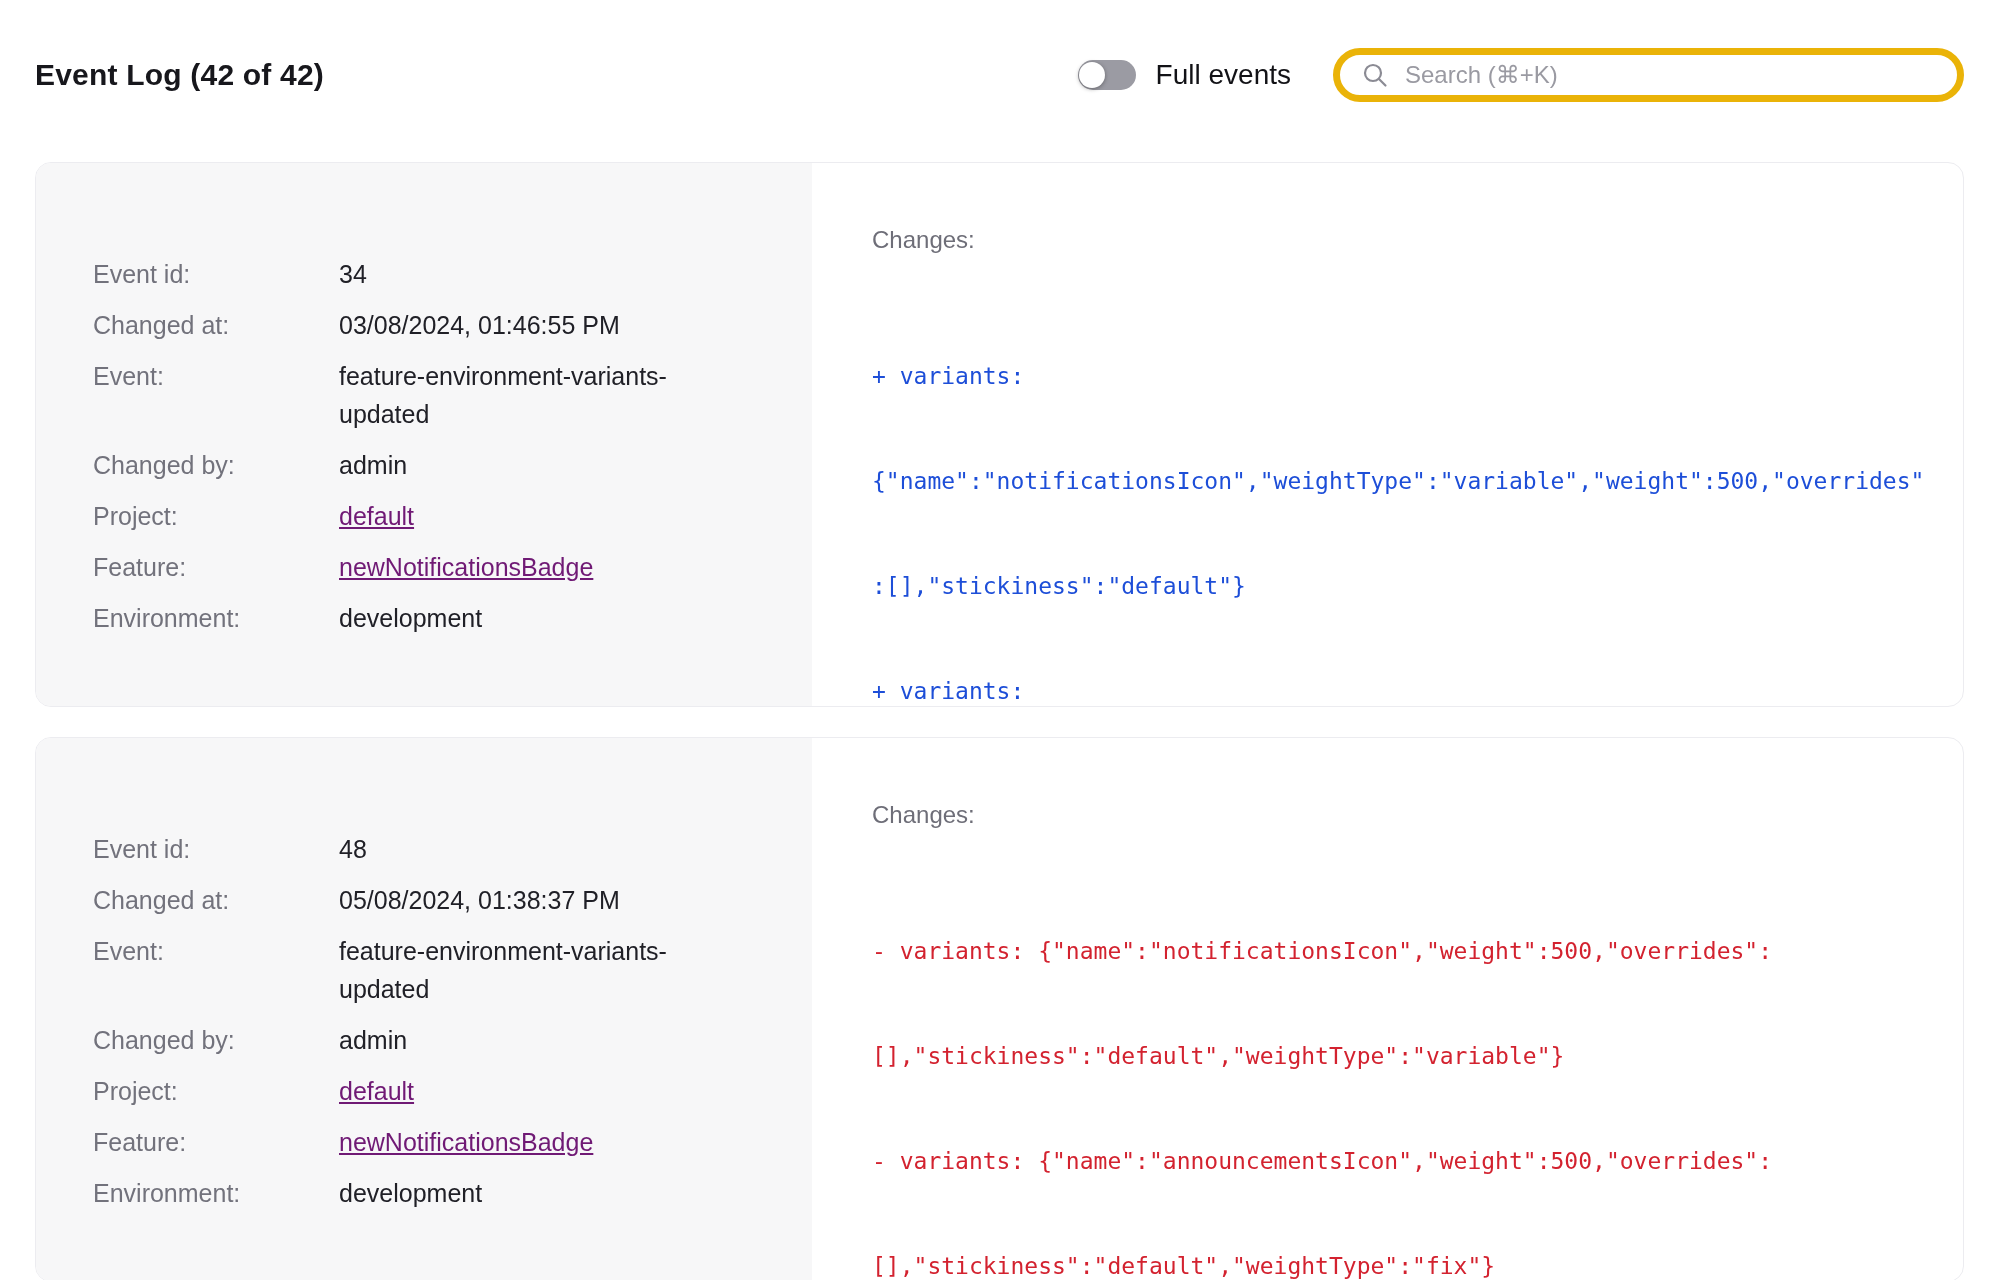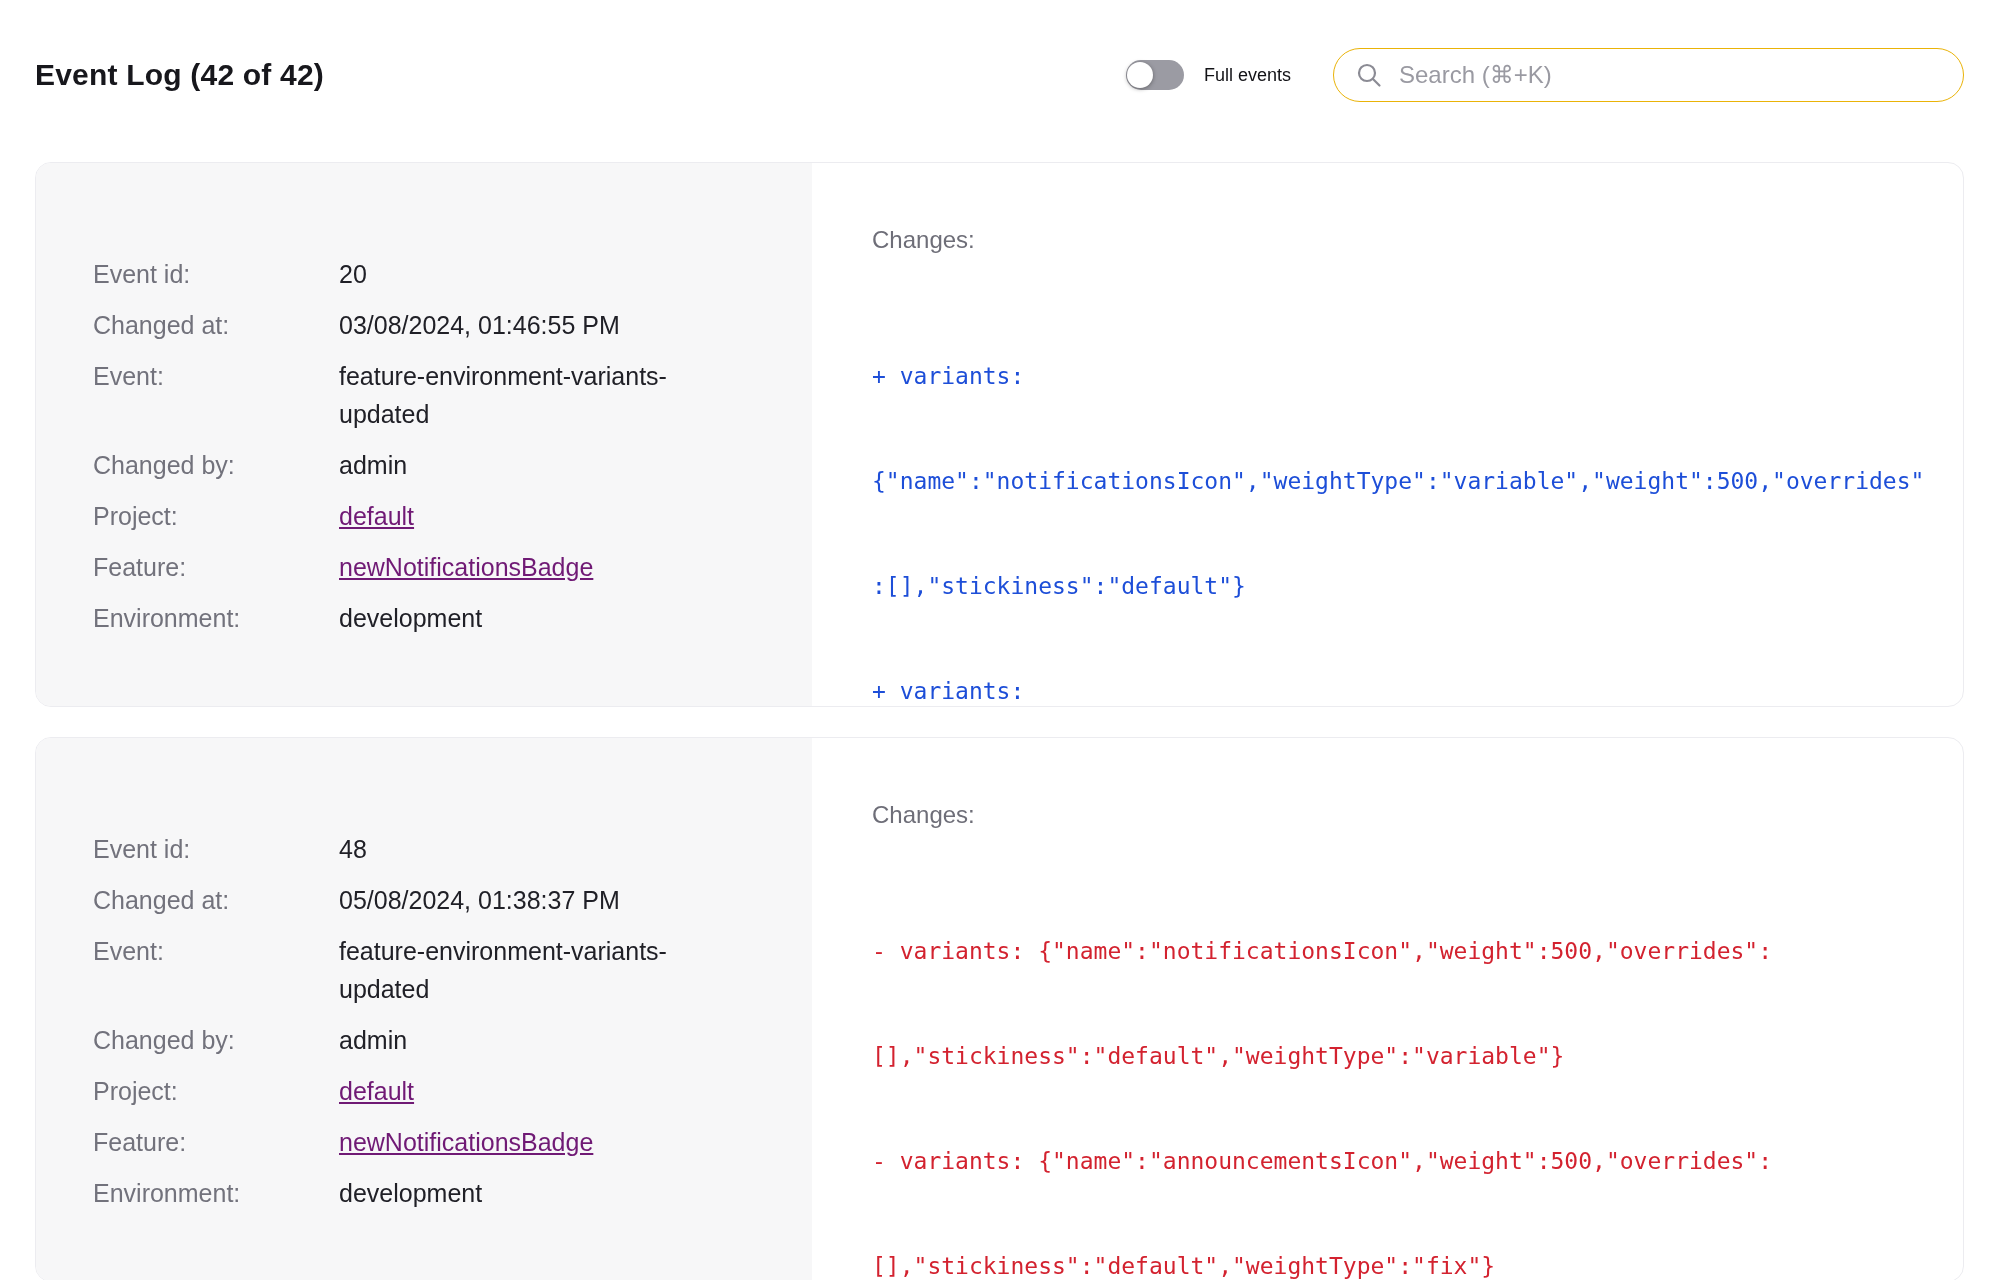--- a/index.html
+++ b/index.html
@@ -19,24 +19,24 @@
   }
   .header-spacer { flex: 1; }
   .toggle-group { display: flex; align-items: center; gap: 20px; margin-right: 42px; }
   .switch { position: relative; width: 58px; height: 30px; cursor: pointer; flex: 0 0 auto; }
   .switch-track { position: absolute; inset: 0; background: #9b9ba3; border-radius: 15px; }
   .switch-thumb {
     position: absolute; left: 1px; top: 2px; width: 26px; height: 26px;
     background: #ffffff; border-radius: 50%;
     box-shadow: 0 1px 4px rgba(0,0,0,0.35);
   }
-  .toggle-label { font-size: 18px; color: #121216; }
+  .toggle-label { font-size: 28px; color: #121216; }
   .search-box {
     width: 631px; height: 54px; background: #ffffff;
-    border: 1px solid #eab308; border-radius: 28px;
+    border: 7px solid #eab308; border-radius: 28px;
     display: flex; align-items: center; padding: 0 22px; gap: 15px;
   }
   .search-box svg { flex: 0 0 auto; }
   .search-input {
     border: none; outline: none; background: transparent;
     font-family: "Liberation Sans", sans-serif;
     font-size: 24px; color: #33333a; width: 100%;
   }
   .search-input::placeholder { color: #9a9aa2; opacity: 1; }
 
@@ -93,21 +93,21 @@
       <input class="search-input" type="text" placeholder="Search (⌘+K)" style="">
     </div>
   </div>
 
   <div class="cards">
 
     <div class="card">
       <div class="meta-panel">
         <div class="meta-row">
           <div class="meta-label">Event id:</div>
-          <div class="meta-value">20</div>
+          <div class="meta-value">34</div>
         </div>
         <div class="meta-row">
           <div class="meta-label">Changed at:</div>
           <div class="meta-value">03/08/2024, 01:46:55 PM</div>
         </div>
         <div class="meta-row">
           <div class="meta-label">Event:</div>
           <div class="meta-value">feature-environment-variants-updated</div>
         </div>
         <div class="meta-row">

